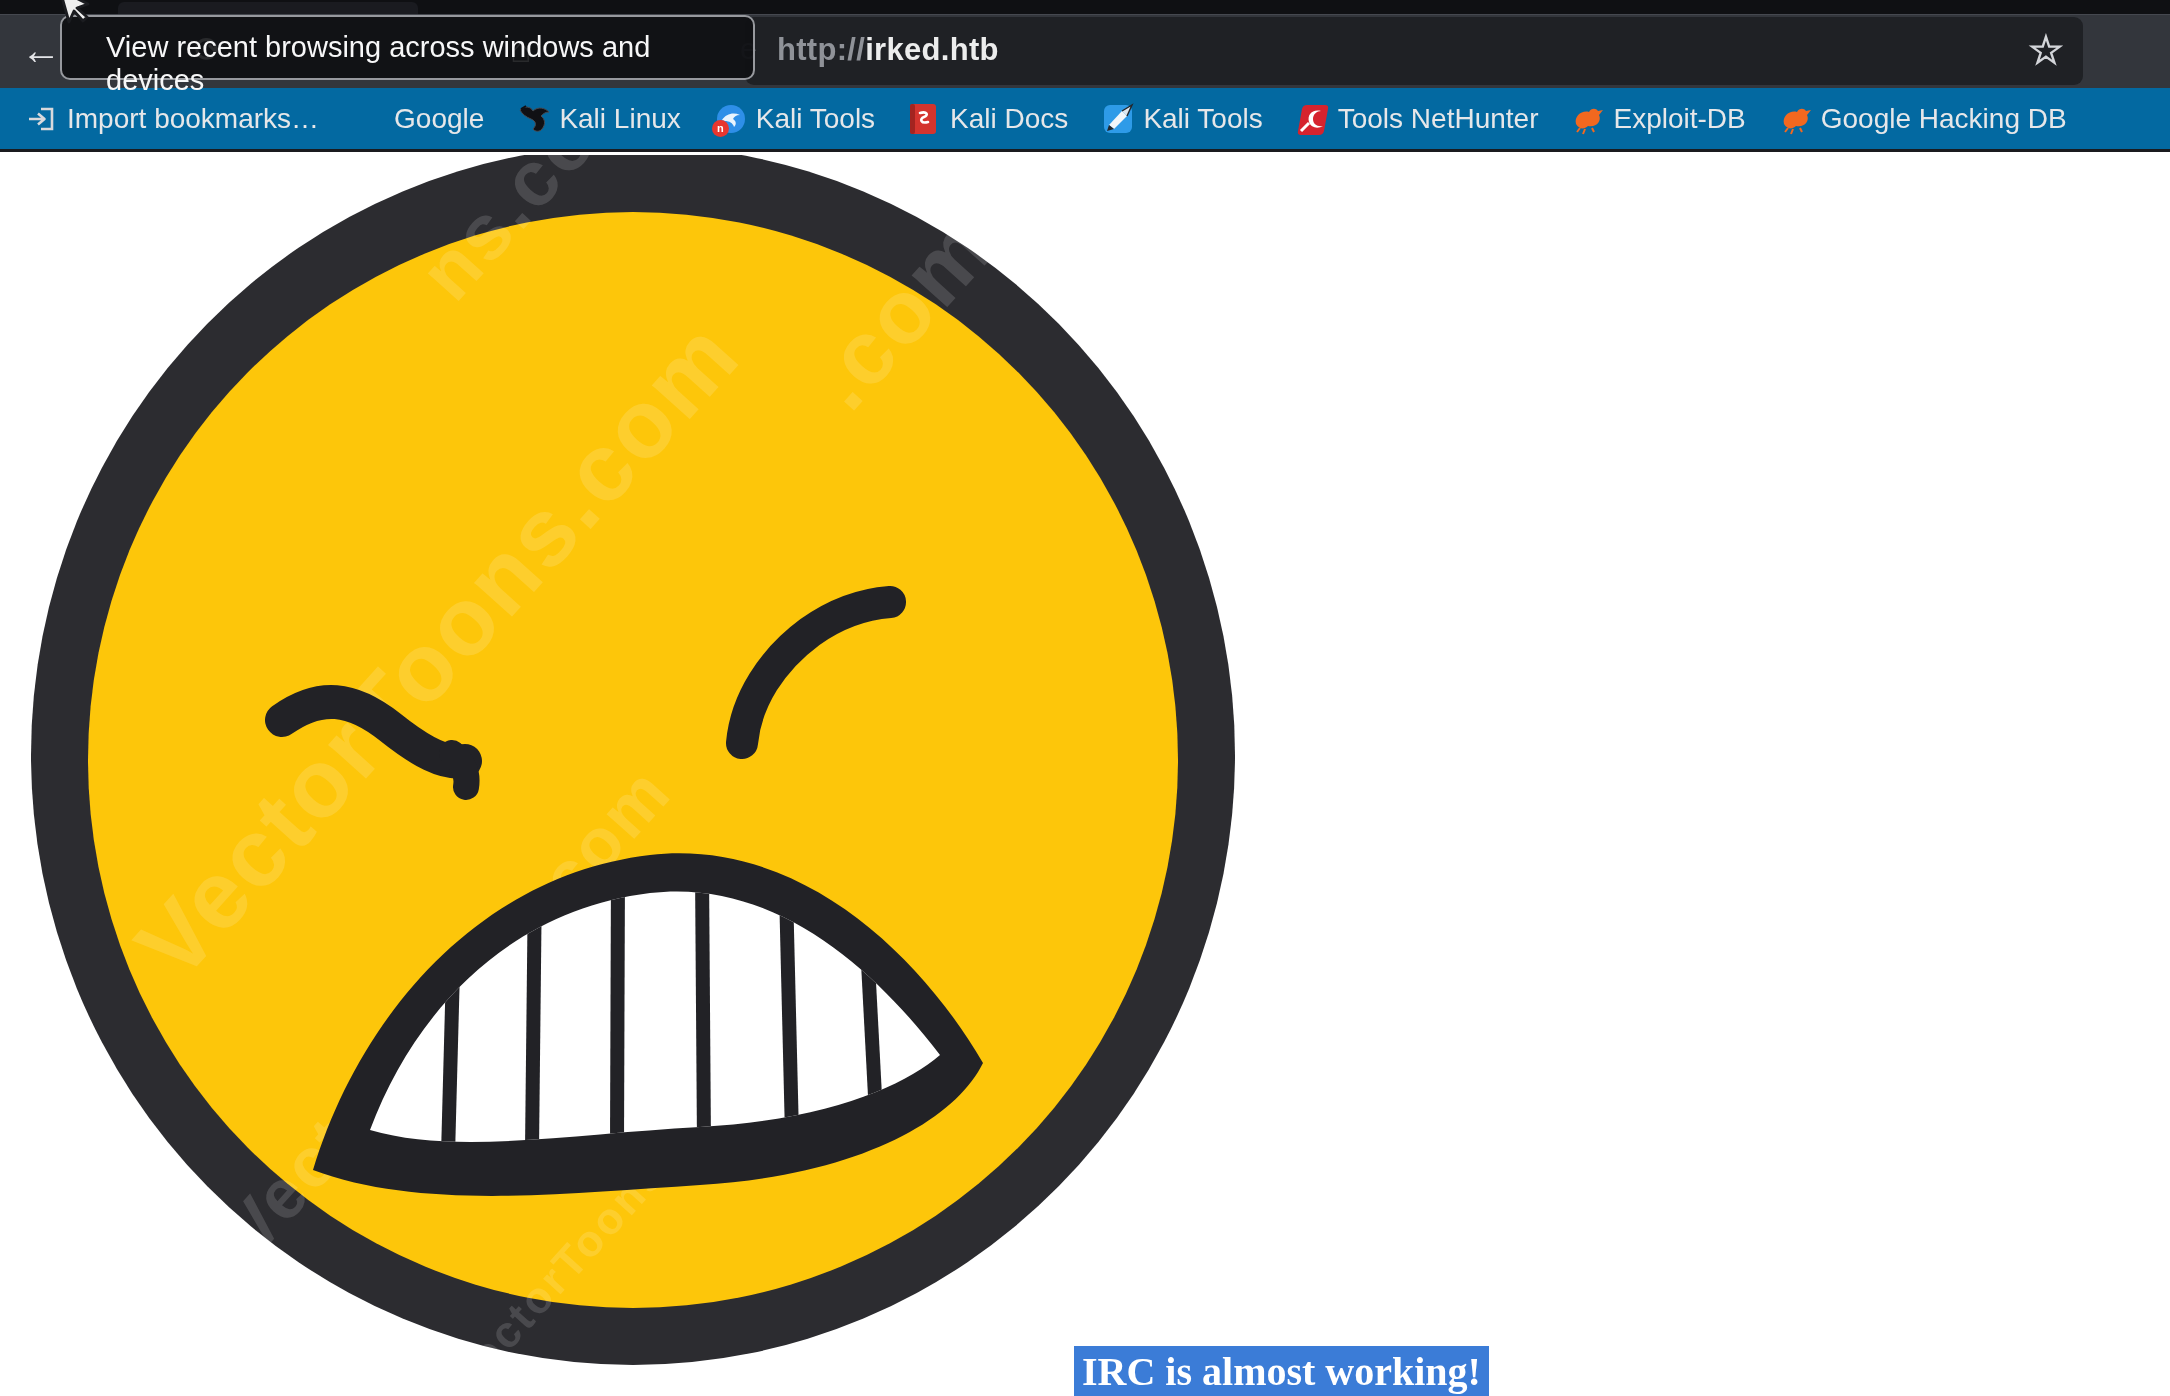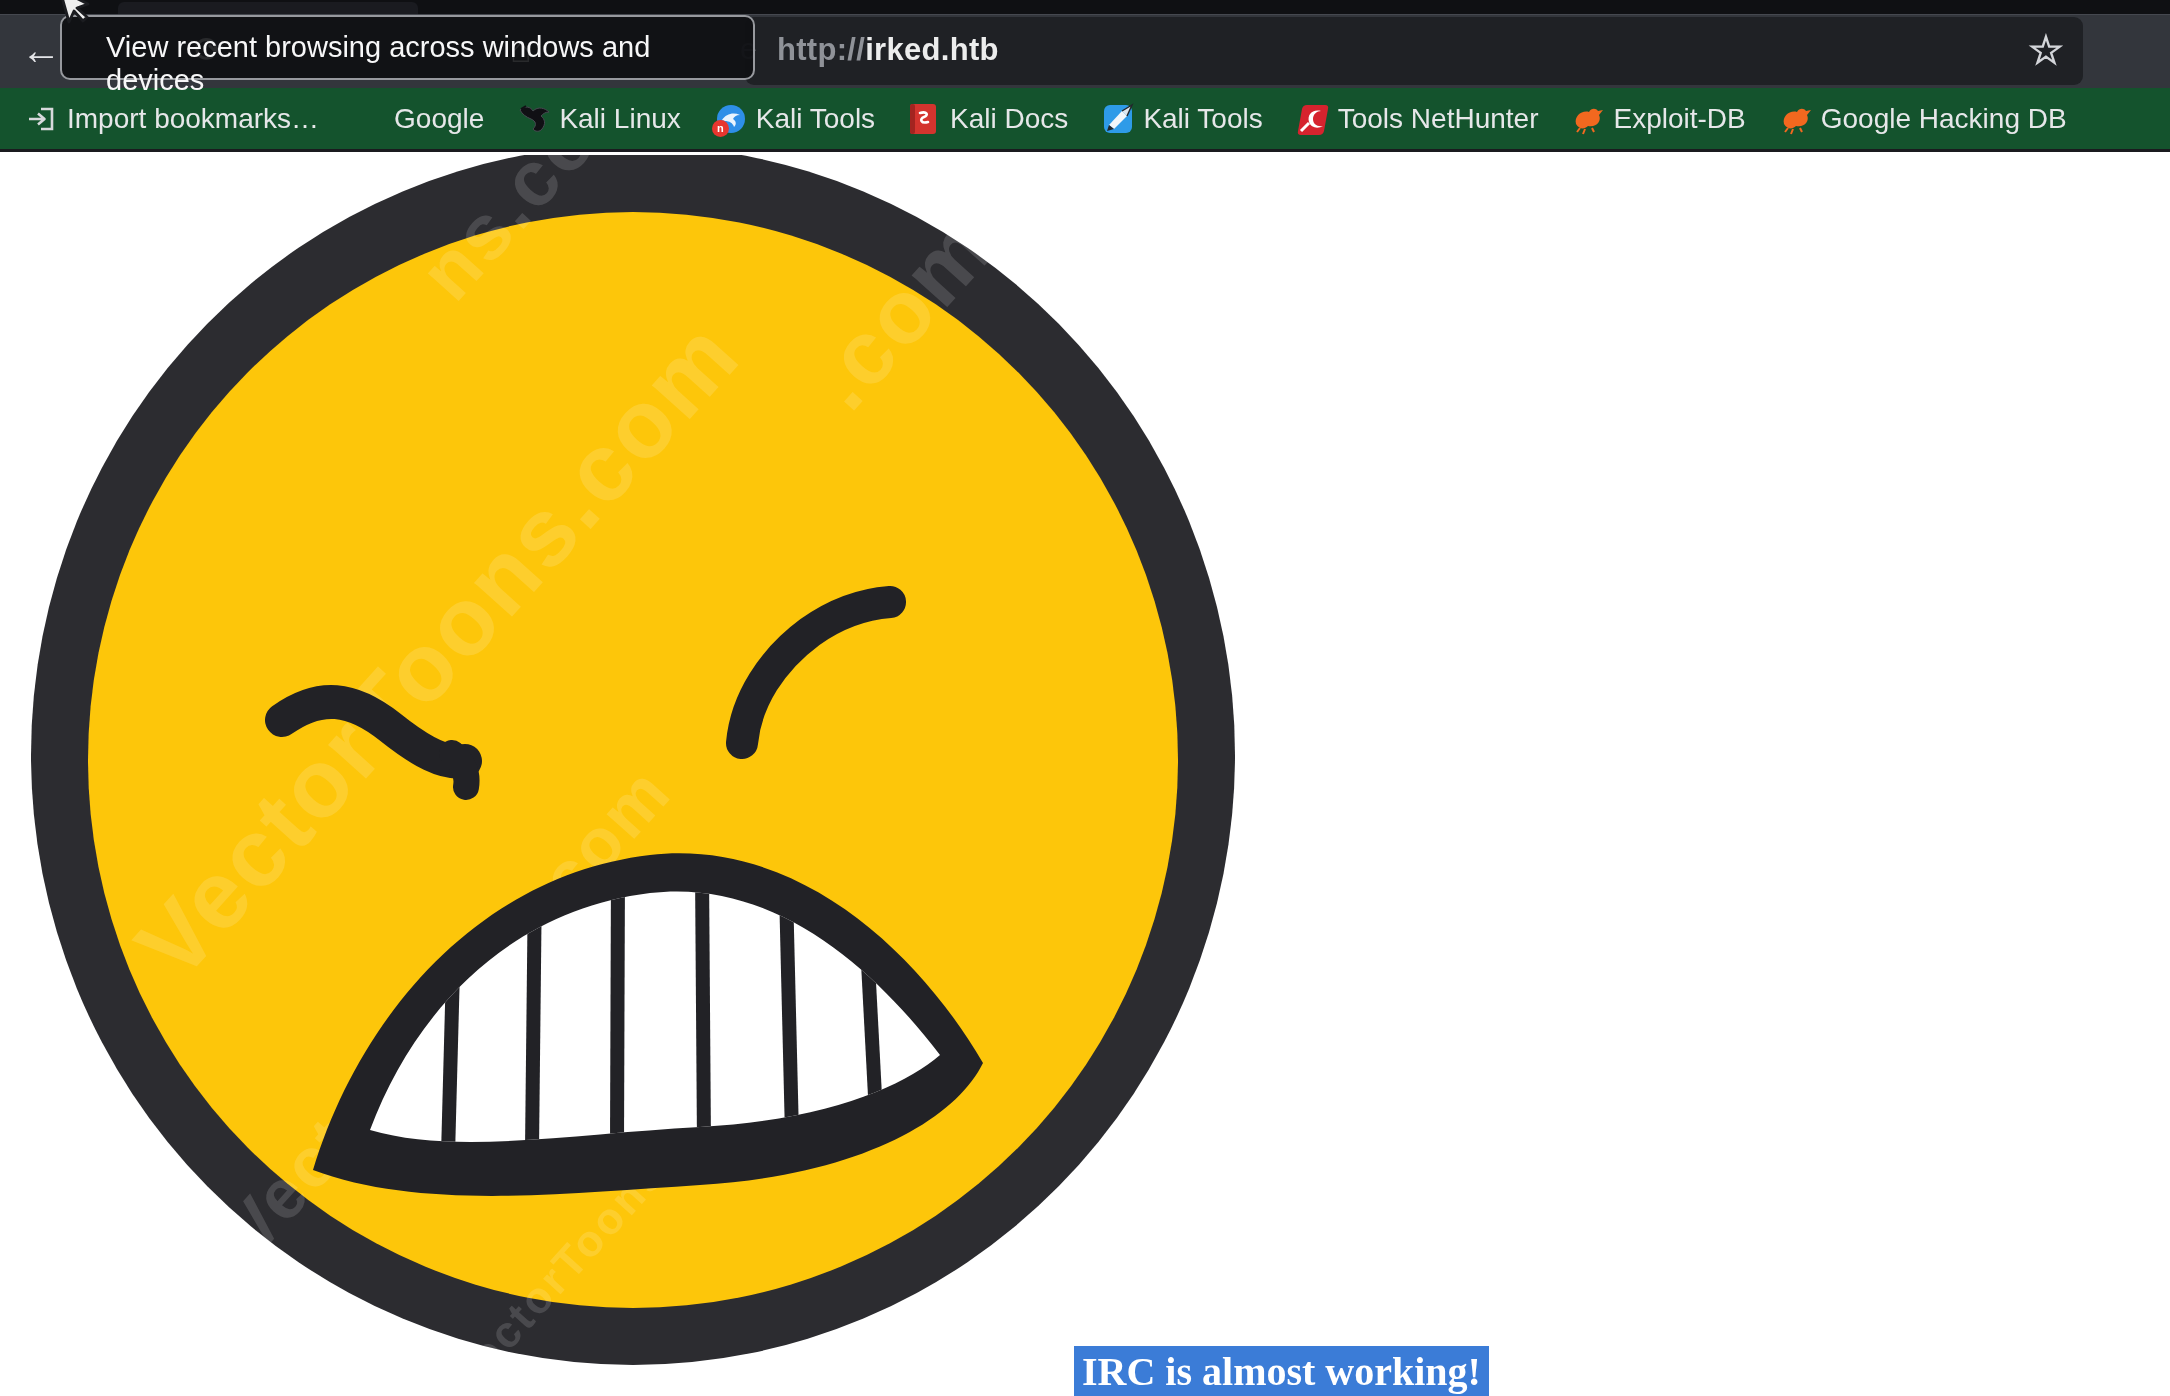--- a/index.html
+++ b/index.html
@@ -7,21 +7,21 @@
               font-family:"Liberation Sans", sans-serif; }
   .screen { position:absolute; inset:0; width:2170px; height:1396px; }
 
   
   .tab-strip { position:absolute; left:0; top:0; width:2170px; height:14px; background:#0f1013; }
   .tab-ghost { position:absolute; left:118px; top:2px; width:300px; height:12px;
                background:#1a1b20; border-radius:6px 6px 0 0; }
   .nav-toolbar { position:absolute; left:0; top:14px; width:2170px; height:74px;
                  background:#33363c; border-top:1px solid #45484f; }
   .bookmarks-bar { position:absolute; left:0; top:88px; width:2170px; height:64px;
-                   background:#14532d; border-bottom:3px solid #1a1b1f;
+                   background:#0369a1; border-bottom:3px solid #1a1b1f;
                    display:flex; align-items:center; padding-left:26px; gap:34px; white-space:nowrap; }
 
   
   .back-btn { position:absolute; left:18px; top:9px; width:46px; height:52px; color:#e4e5e8;
               font-size:40px; line-height:52px; text-align:center; }
   .ghost-e { position:absolute; left:740px; top:17px; font-size:30px; color:#84878d; z-index:1; }
   .url-bar { position:absolute; left:745px; top:2px; width:1338px; height:68px;
              background:#1f2125; border-radius:9px; z-index:0;font-weight:bold; }
   .url-text { position:absolute; left:32px; top:15px; font-size:31px; letter-spacing:.3px; }
   .url-proto { color:#8f9298; }

